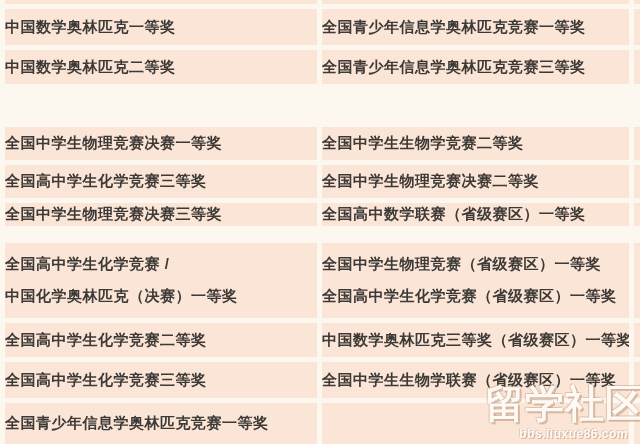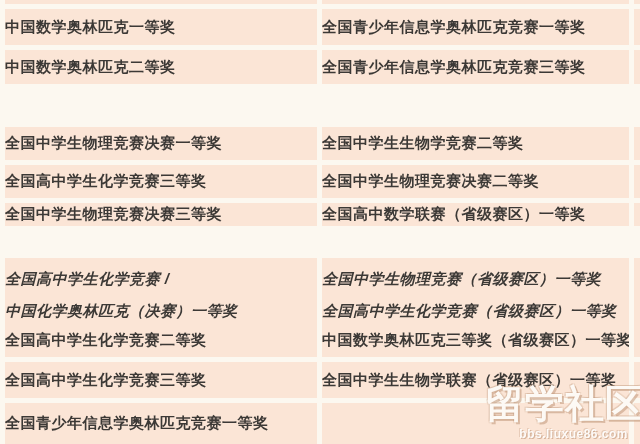--- a/index.html
+++ b/index.html
@@ -113,21 +113,21 @@
   <div class="row" style="top:203px;height:23px;">
     <div class="cell c-left">
         <span>全国中学生物理竞赛决赛三等奖</span>
       </div>
     <div class="cell c-right">
         <span>全国高中数学联赛（省级赛区）一等奖</span>
       </div>
     <div class="cell c-edge"></div>
   </div>
 
-  <div class="row" style="top:258px;height:75px;font-style:italic;">
+  <div class="row" style="top:243px;height:75px;">
     <div class="cell c-left two-line">
       <span>全国高中学生化学竞赛 /</span>
       <span>中国化学奥林匹克（决赛）一等奖</span>
     </div>
     <div class="cell c-right two-line">
       <span>全国中学生物理竞赛（省级赛区）一等奖</span>
       <span>全国高中学生化学竞赛（省级赛区）一等奖</span>
     </div>
     <div class="cell c-edge"></div>
   </div>

